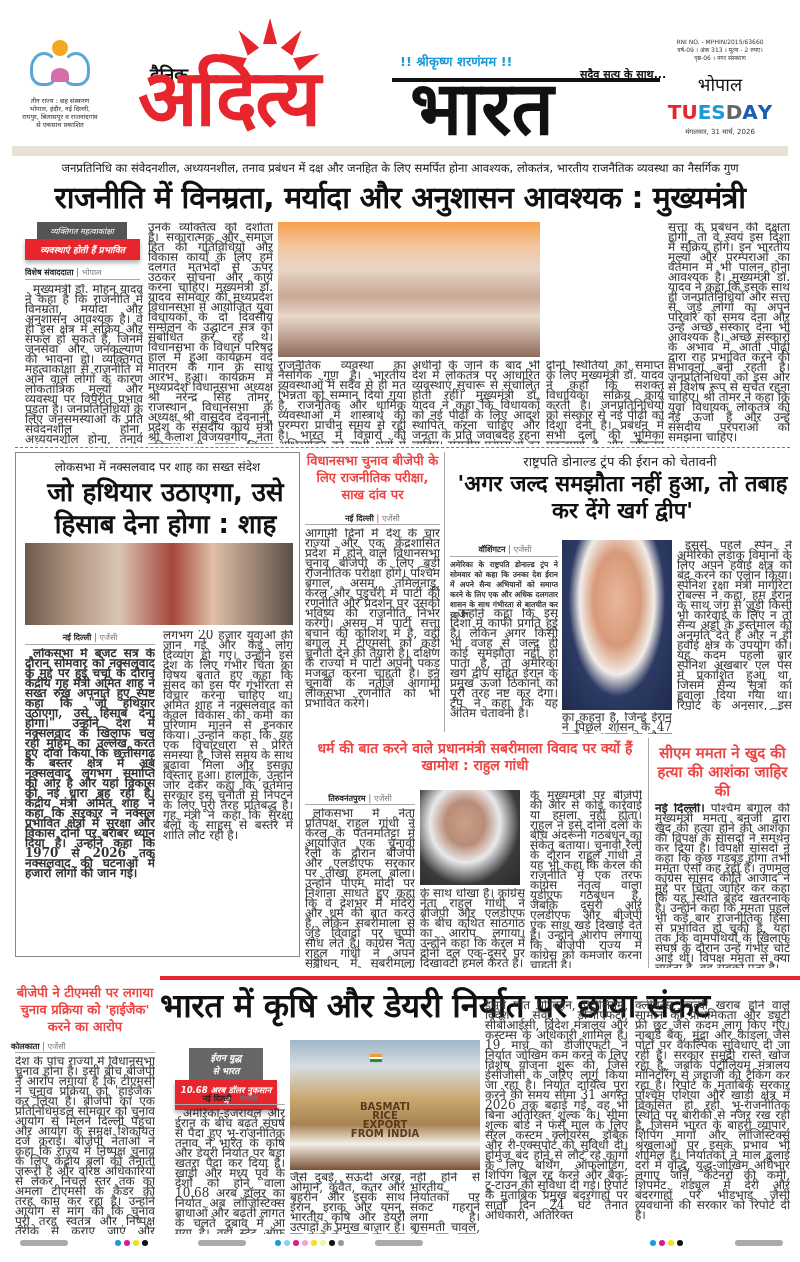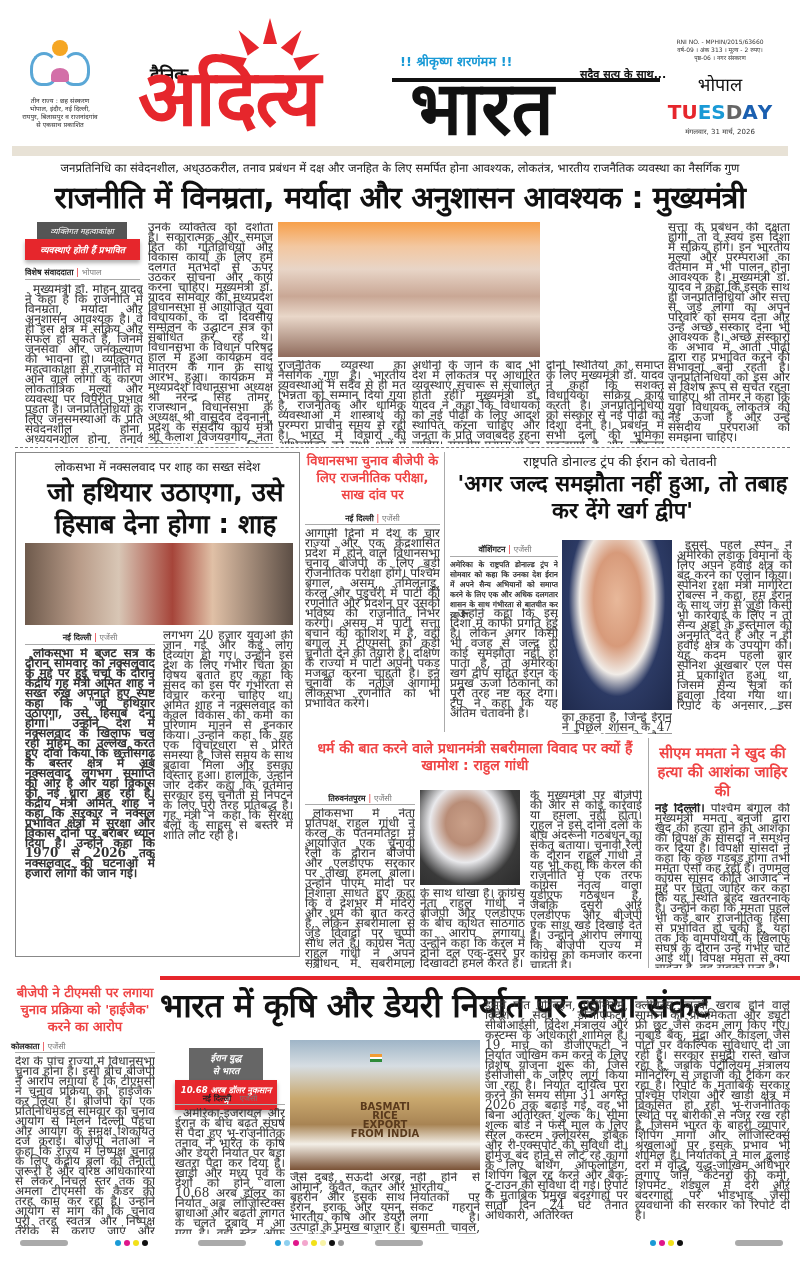--- a/index.html
+++ b/index.html
@@ -94,21 +94,21 @@
   <div>RNI NO. - MPHIN/2015/63660</div>
   <div>वर्ष-09 । अंक 313 । मूल्य - 2 रुपए।</div>
   <div>पृष्ठ-06 । नगर संस्करण</div>
 </div>
 <div class="abs city">भोपाल</div>
 <div class="abs day" id="day-box"><span style="color: rgb(230, 38, 44);">T</span><span style="color: rgb(230, 38, 44);">U</span><span style="color: rgb(26, 154, 214);">E</span><span style="color: rgb(26, 154, 214);">S</span><span style="color: rgb(102, 102, 102);">D</span><span style="color: rgb(26, 95, 176);">A</span><span style="color: rgb(26, 95, 176);">Y</span></div>
 <div class="abs date">मंगलवार, 31 मार्च, 2026</div>
 
 <div class="abs gray-band"></div>
 
-<div class="abs kicker-lead">जनप्रतिनिधि का संवेदनशील, अध्उठकरील, तनाव प्रबंधन में दक्ष और जनहित के लिए समर्पित होना आवश्यक, लोकतंत्र, भारतीय राजनैतिक व्यवस्था का नैसर्गिक गुण</div>
+<div class="abs kicker-lead">जनप्रतिनिधि का संवेदनशील, अध्ययनशील, तनाव प्रबंधन में दक्ष और जनहित के लिए समर्पित होना आवश्यक, लोकतंत्र, भारतीय राजनैतिक व्यवस्था का नैसर्गिक गुण</div>
 <div class="abs lead-headline">राजनीति में विनम्रता, मर्यादा और अनुशासन आवश्यक : मुख्यमंत्री</div>
 
 <div class="abs quote-box">
   <div class="qb-top">व्यक्तिगत महत्वाकांक्षा</div>
   <div class="qb-bot">व्यवस्थाएं होती हैं प्रभावित</div>
 </div>
 <div class="abs dateline" style="left:25px;top:266px;width:115px;">
   <span>विशेष संवाददाता</span> <span class="sep">|</span> <span class="ag">भोपाल</span>
 </div>
 <div class="abs" style="left:25px;top:279px;width:115px;height:1px;background:#aaa;"></div>

